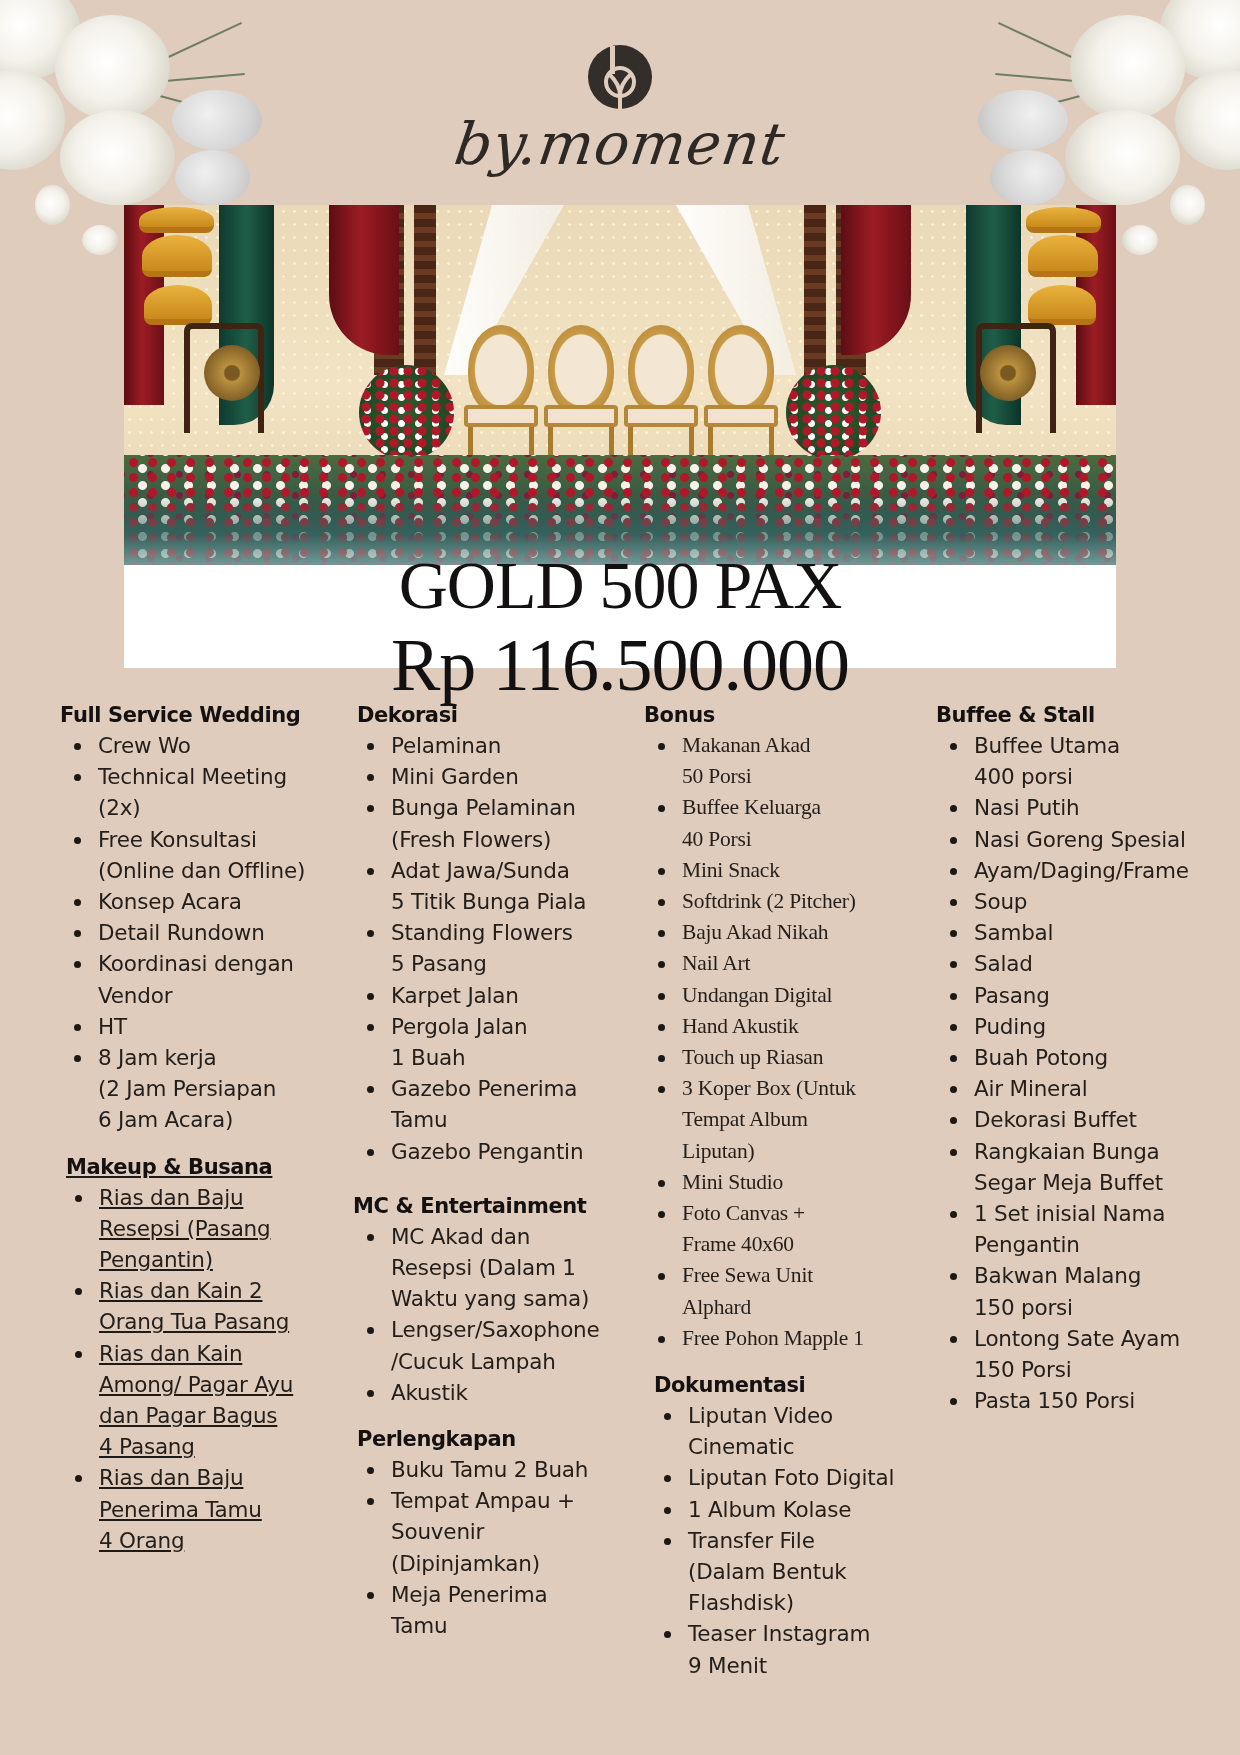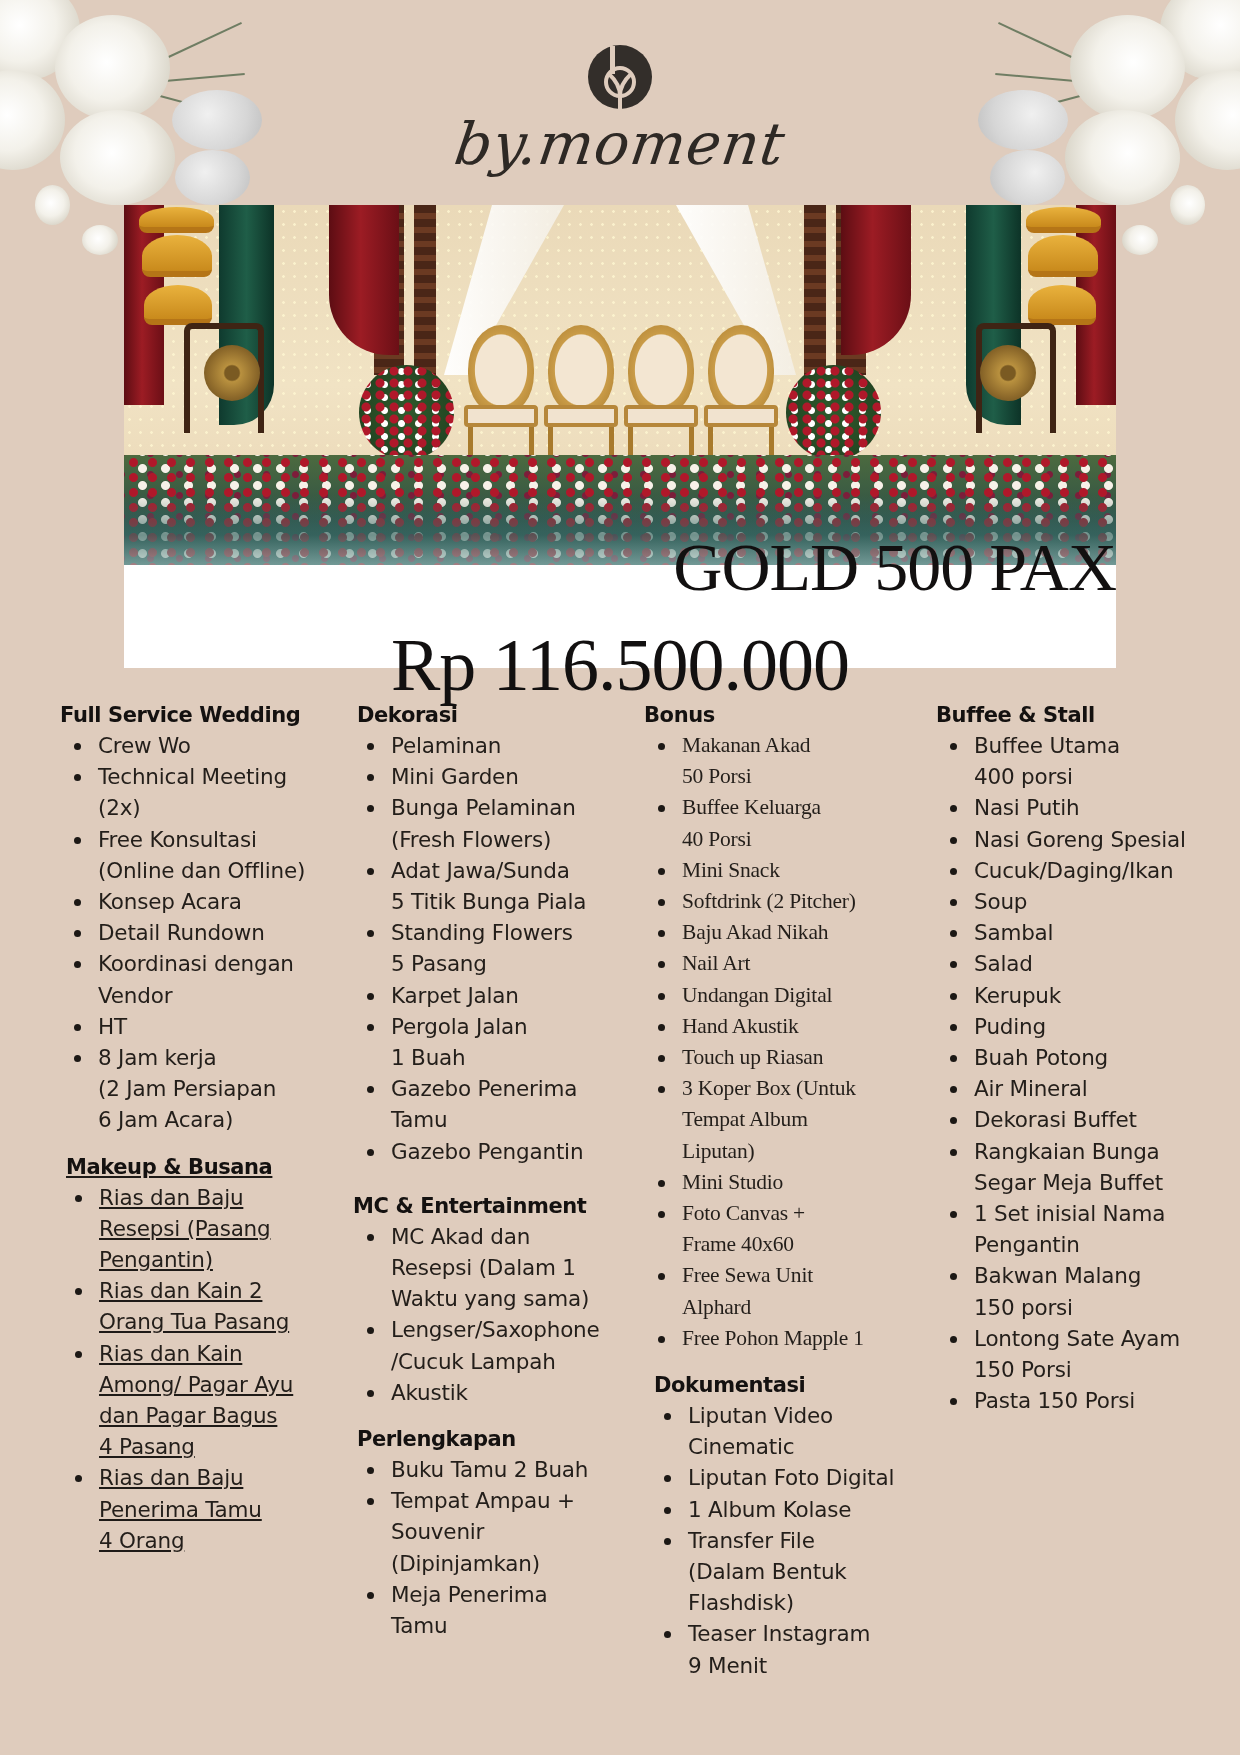--- a/index.html
+++ b/index.html
@@ -60,21 +60,21 @@
       radial-gradient(circle, #7c1d3a 0 3px, transparent 4px),
       linear-gradient(180deg, #4c6a3f 0%, #2f5246 60%, #2e5a57 100%);
     background-size: 19px 15px, 23px 17px, 29px 21px, 100% 100%;
     background-position: 0 0, 7px 5px, 12px 9px, 0 0; }
   .shrub { position: absolute; border-radius: 50%;
     background-image: radial-gradient(circle, #b0182a 0 4px, transparent 5px), radial-gradient(circle, #fff 0 3px, transparent 4px), radial-gradient(circle, #2f5a2c, #1f3d1e);
     background-size: 14px 12px, 17px 13px, 100% 100%; }
   .fade { position: absolute; left: 0; top: 290px; width: 992px; height: 100px;
     background: linear-gradient(180deg, rgba(46,90,87,0) 0%, rgba(56,104,100,0.7) 40%, rgba(160,195,192,0.6) 70%, #ffffff 100%); }
 
-  .title { position: absolute; left: 0; top: 322px; width: 992px; text-align: right;
+  .title { position: absolute; left: 0; top: 340px; width: 992px; text-align: center;
     font-family: "Liberation Serif", serif; font-size: 68px; letter-spacing: -1px; color: #121010; line-height: 80px; }
   .price { position: absolute; left: 0; top: 620px; width: 1240px; text-align: center;
     font-family: "Liberation Serif", serif; font-size: 74px; color: #121010; line-height: 90px; letter-spacing: -1px; }
 
   
   .cols { position: absolute; top: 700px; left: 8px; width: 1240px; height: 1040px; }
   .col { position: absolute; top: 0; }
   .section { margin-bottom: 16px; }
   .sec-title { font-family: "DejaVu Sans", sans-serif; font-weight: bold; font-size: 21px; color: #141110; line-height: 30px; letter-spacing: -0.4px; }
   ul.items { list-style: none; padding-left: 38px; }
@@ -314,25 +314,25 @@
     </div>
 
     <div class="col" style="left:928px;width:300px;">
       <div class="section">
         <div class="sec-title">Buffee &amp; Stall</div>
         <ul class="items" style="padding-left:38px;">
           <li>Buffee Utama
 400 porsi</li>
           <li>Nasi Putih</li>
           <li>Nasi Goreng Spesial</li>
-          <li>Cucuk/Daging/Ikan</li>
+          <li>Ayam/Daging/Frame</li>
           <li>Soup</li>
           <li>Sambal</li>
           <li>Salad</li>
-          <li>Kerupuk</li>
+          <li>Pasang</li>
           <li>Puding</li>
           <li>Buah Potong</li>
           <li>Air Mineral</li>
           <li>Dekorasi Buffet</li>
           <li>Rangkaian Bunga
 Segar Meja Buffet</li>
           <li>1 Set inisial Nama
 Pengantin</li>
           <li>Bakwan Malang
 150 porsi</li>

